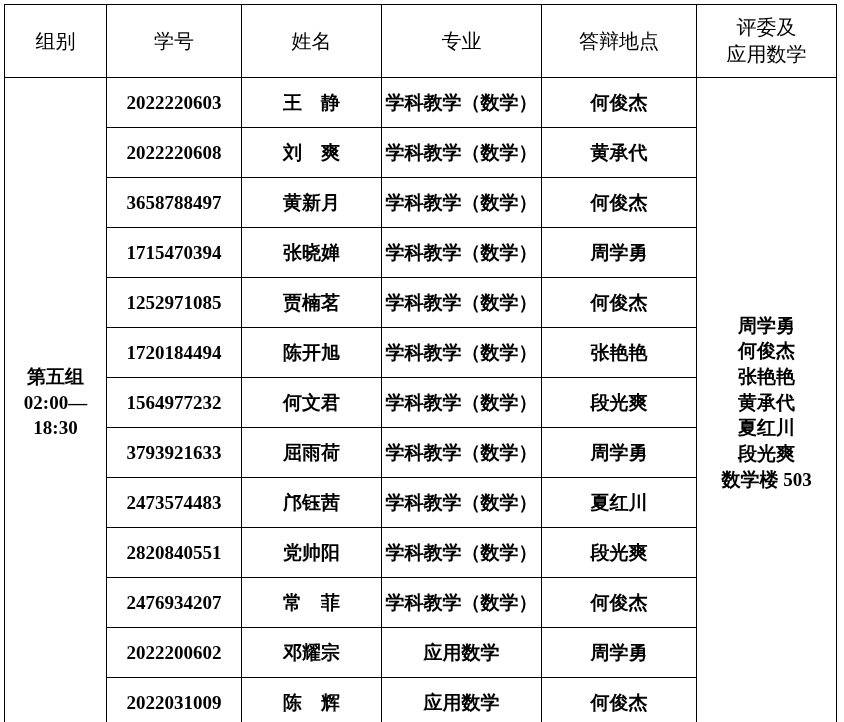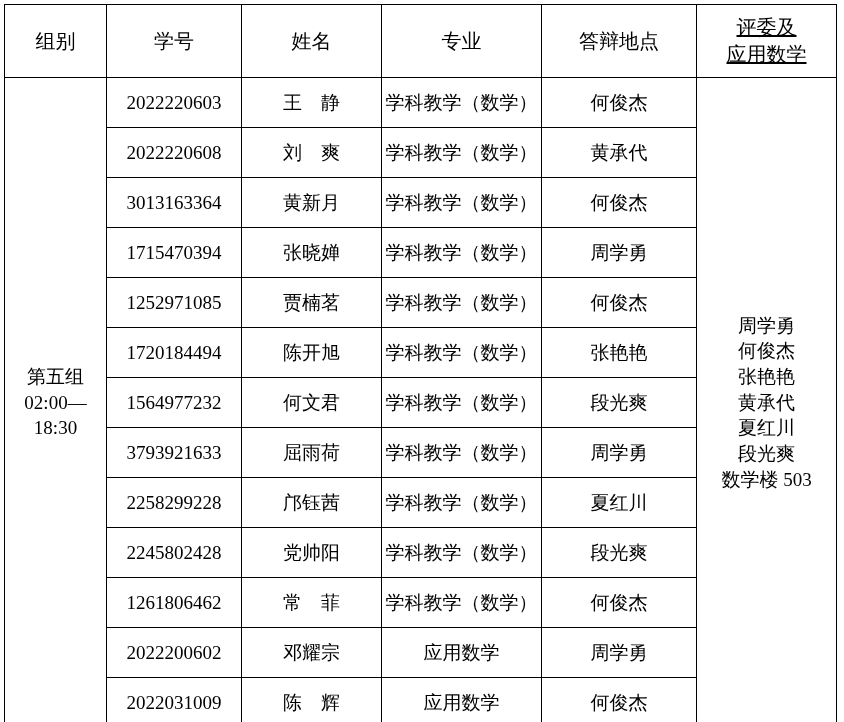--- a/index.html
+++ b/index.html
@@ -34,21 +34,21 @@
     line-height: 1.35;
     padding: 0;
   }
   table.roster thead th {
     height: 72px;
     font-weight: normal;
     font-size: 20px;
   }
   table.roster tbody td {
     height: 49px;
-    font-weight: normal;
+    font-weight: bold;
   }
   .col-group { width: 102px; }
   .col-id { width: 135px; }
   .col-name { width: 140px; }
   .col-major { width: 160px; }
   .col-advisor { width: 155px; }
   .col-panel { width: 140px; }
 
   .group-cell {
     font-size: 19px;
@@ -57,21 +57,21 @@
   .group-cell .g-line { display: block; }
 
   .panel-cell {
     font-size: 19px;
     line-height: 2.1;
   }
   .panel-cell .p-line { display: block; white-space: nowrap; }
 
   .name-cell { letter-spacing: 0px; }
 
-  .hdr-two-line { line-height: 1.5; text-decoration: underline; }
+  .hdr-two-line { line-height: 1.5; }
   .hdr-two-line span { display: block; }
 </style>
 </head>
 <body>
 
 <div class="sheet">
   <table class="roster">
     <colgroup>
       <col class="col-group">
       <col class="col-id">
@@ -114,21 +114,21 @@
           <span class="p-line">数学楼 503</span>
         </td>
       </tr>
       <tr>
         <td>2022220608</td>
         <td class="name-cell">刘　爽</td>
         <td>学科教学（数学）</td>
         <td>黄承代</td>
       </tr>
       <tr>
-        <td>3013163364</td>
+        <td>3658788497</td>
         <td class="name-cell">黄新月</td>
         <td>学科教学（数学）</td>
         <td>何俊杰</td>
       </tr>
       <tr>
         <td>1715470394</td>
         <td class="name-cell">张晓婵</td>
         <td>学科教学（数学）</td>
         <td>周学勇</td>
       </tr>
@@ -150,33 +150,33 @@
         <td>学科教学（数学）</td>
         <td>段光爽</td>
       </tr>
       <tr>
         <td>3793921633</td>
         <td class="name-cell">屈雨荷</td>
         <td>学科教学（数学）</td>
         <td>周学勇</td>
       </tr>
       <tr>
-        <td>2258299228</td>
+        <td>2473574483</td>
         <td class="name-cell">邝钰茜</td>
         <td>学科教学（数学）</td>
         <td>夏红川</td>
       </tr>
       <tr>
-        <td>2245802428</td>
+        <td>2820840551</td>
         <td class="name-cell">党帅阳</td>
         <td>学科教学（数学）</td>
         <td>段光爽</td>
       </tr>
       <tr>
-        <td>1261806462</td>
+        <td>2476934207</td>
         <td class="name-cell">常　菲</td>
         <td>学科教学（数学）</td>
         <td>何俊杰</td>
       </tr>
       <tr>
         <td>2022200602</td>
         <td class="name-cell">邓耀宗</td>
         <td>应用数学</td>
         <td>周学勇</td>
       </tr>

